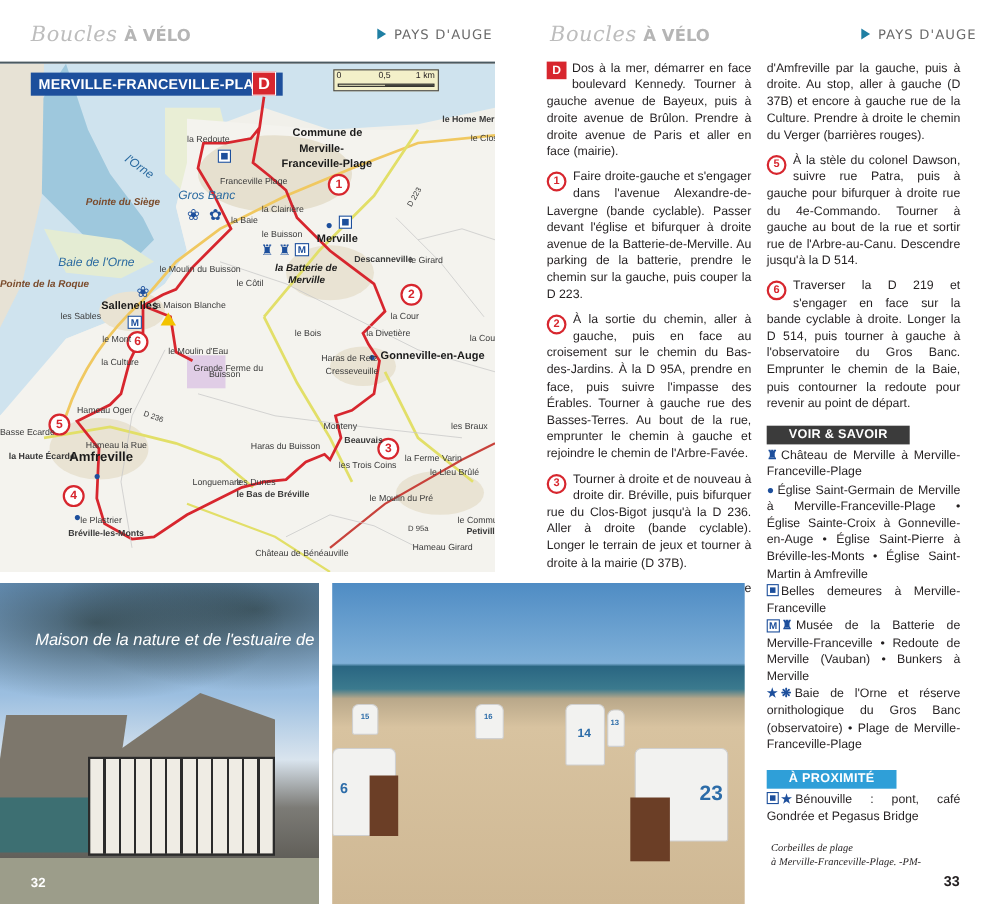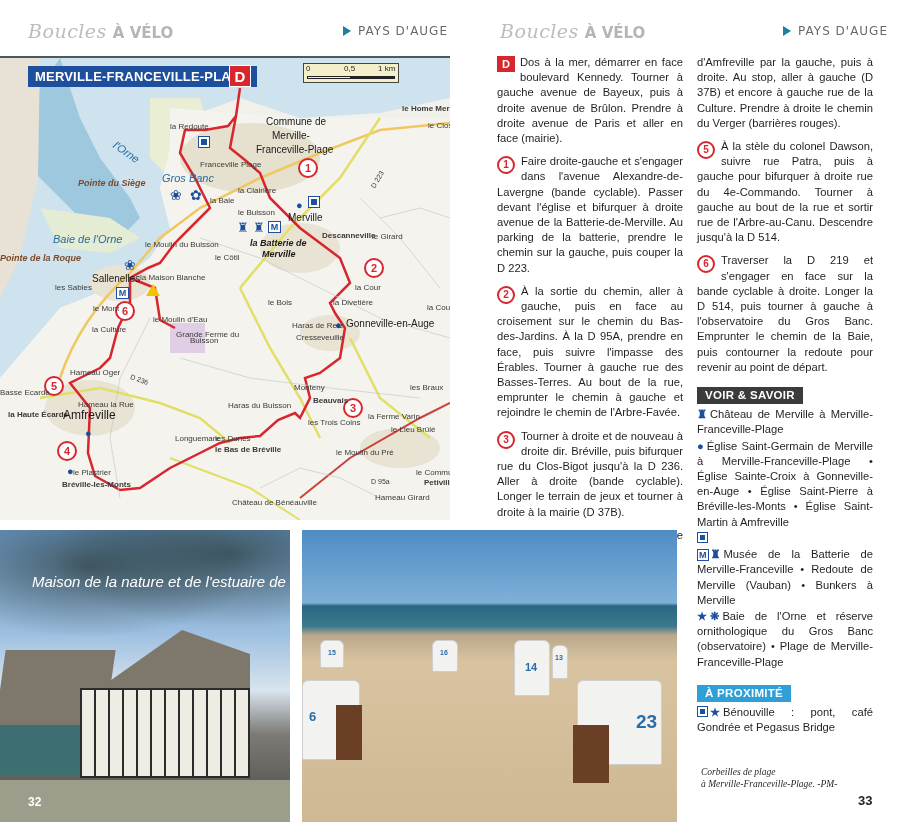--- a/index.html
+++ b/index.html
@@ -19,39 +19,39 @@
   
   .map { position: absolute; left: 0; top: 58px; width: 450px; height: 462px; overflow: hidden; background: #f1f0ea; }
   .map svg { position: absolute; left: 0; top: 0; }
   .map-title { position: absolute; left: 28px; top: 8px; background: #1d4f9c; color: #fff; font-weight: bold; font-size: 13px; padding: 3px 7px; letter-spacing: 0.2px; }
   .start-badge { position: absolute; left: 229px; top: 7px; width: 22px; height: 22px; background: #d7262e; color: #fff; font-weight: bold; font-size: 15px; text-align: center; line-height: 22px; border: 1px solid #fff; }
   .scale { position: absolute; left: 303px; top: 5px; width: 96px; height: 20px; background: #f3f0c9; border: 1px solid #444; font-size: 8px; }
   .scale .t { position: absolute; top: 0px; }
   .scale .bar { position: absolute; left: 3px; top: 12px; width: 88px; height: 3px; border: 1px solid #222; }
   .scale .bar i { position: absolute; right: 0; top: 0; width: 44px; height: 1px; background: #222; height: 100%; }
   .mlbl { position: absolute; font-size: 8px; color: #3a3a3a; white-space: nowrap; font-family: "Liberation Sans", sans-serif; }
-  .mlbl.b { font-weight: normal; font-size: 10px; color: #1a1a1a; }
+  .mlbl.b { font-weight: bold; font-size: 10px; color: #1a1a1a; }
   .mlbl.w { font-style: italic; color: #2a6aa0; font-size: 11px; }
   .mlbl.r { font-style: italic; color: #7a4a2a; font-size: 9px; font-weight: bold; }
   .mlbl.bi { font-style: italic; font-weight: bold; font-size: 9px; color: #1a1a1a; }
   .step { position: absolute; width: 20px; height: 20px; border: 2px solid #d7262e; border-radius: 50%; background: #fff; color: #d7262e; font-weight: bold; font-size: 11px; text-align: center; line-height: 16px; }
   .micon { position: absolute; font-size: 11px; color: #1d4f9c; line-height: 1; }
   .sq { position: absolute; width: 12px; height: 12px; border: 1px solid #1d4f9c; background: #fff; }
   .sq::after { content: ""; position: absolute; left: 2px; top: 2px; width: 6px; height: 6px; background: #1d4f9c; }
   .mbox { position: absolute; width: 13px; height: 12px; border: 1px solid #1d4f9c; color: #1d4f9c; font-size: 9px; font-weight: bold; text-align: center; line-height: 10px; background: #fff; }
   .warn { position: absolute; width: 0; height: 0; border-left: 7px solid transparent; border-right: 7px solid transparent; border-bottom: 12px solid #f3c300; }
 
   
   .col { position: absolute; font-size: 11.2px; line-height: 15.2px; color: #231f20; text-align: justify; font-family: "Liberation Sans", sans-serif; }
   .col1 { left: 497px; top: 55px; width: 186px; }
   .col2 { left: 697px; top: 55px; width: 176px; }
   .para { margin-bottom: 8px; }
   .d-badge { display: inline-block; width: 18px; height: 16px; background: #d7262e; color: #fff; font-weight: bold; font-size: 11px; text-align: center; line-height: 16px; margin-right: 5px; float: left; margin-top: 1px; }
   .num { float: left; width: 18px; height: 18px; border: 2px solid #d7262e; border-radius: 50%; color: #d7262e; font-weight: bold; font-size: 10px; text-align: center; line-height: 14px; margin: 2px 6px 0 0; }
-  .section-title { display: inline-block; font-weight: bold; font-size: 11.5px; color: #fff; padding: 1px 8px; margin: 4px 0 3px; letter-spacing: 0.3px; }
+  .section-title { display: inline-block; font-weight: bold; font-size: 11.5px; color: #fff; padding: 1px 20px; margin: 4px 0 3px; letter-spacing: 0.3px; }
   .voir { background: #3b3b3b; }
   .prox { background: #2f9fd8; margin-top: 14px; }
   .ico { display: inline-block; color: #1d4f9c; font-weight: bold; margin-right: 3px; }
   .ico-sq { display: inline-block; width: 11px; height: 11px; border: 1px solid #1d4f9c; position: relative; vertical-align: -1px; margin-right: 2px; }
   .ico-sq::after { content: ""; position: absolute; left: 2px; top: 2px; width: 5px; height: 5px; background: #1d4f9c; }
   .ico-m { display: inline-block; border: 1px solid #1d4f9c; color: #1d4f9c; font-size: 9px; font-weight: bold; padding: 0 1px; line-height: 10px; margin-right: 2px; }
   .item { margin-bottom: 1px; }
 
   
   .photo { position: absolute; overflow: hidden; }
@@ -269,21 +269,21 @@
   </div>
 
   <div class="section-title voir">VOIR &amp; SAVOIR</div>
   <div class="item">
     <span class="ico">♜</span><span>Château de Merville à Merville-Franceville-Plage</span>
   </div>
   <div class="item">
     <span class="ico">●</span><span>Église Saint-Germain de Merville à Merville-Franceville-Plage • Église Sainte-Croix à Gonneville-en-Auge • Église Saint-Pierre à Bréville-les-Monts • Église Saint-Martin à Amfreville</span>
   </div>
   <div class="item">
-    <span class="ico-sq"></span>
+    <span class="ico-sq"></span><span>Belles demeures à Merville-Franceville</span>
   </div>
   <div class="item">
     <span class="ico-m">M</span><span class="ico">♜</span><span>Musée de la Batterie de Merville-Franceville • Redoute de Merville (Vauban) • Bunkers à Merville</span>
   </div>
   <div class="item">
     <span class="ico">★</span><span class="ico">❋</span><span>Baie de l'Orne et réserve ornithologique du Gros Banc (observatoire) • Plage de Merville-Franceville-Plage</span>
   </div>
 
   <div class="section-title prox">À PROXIMITÉ</div>
   <div class="item">

